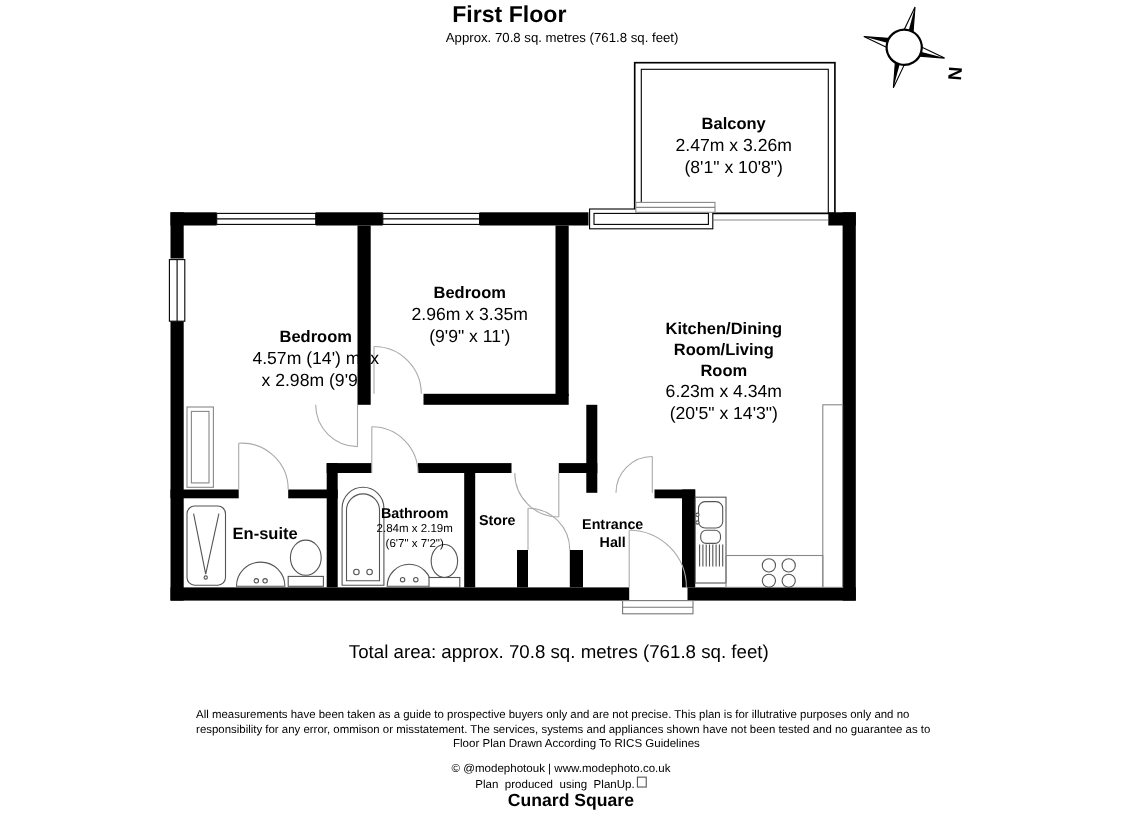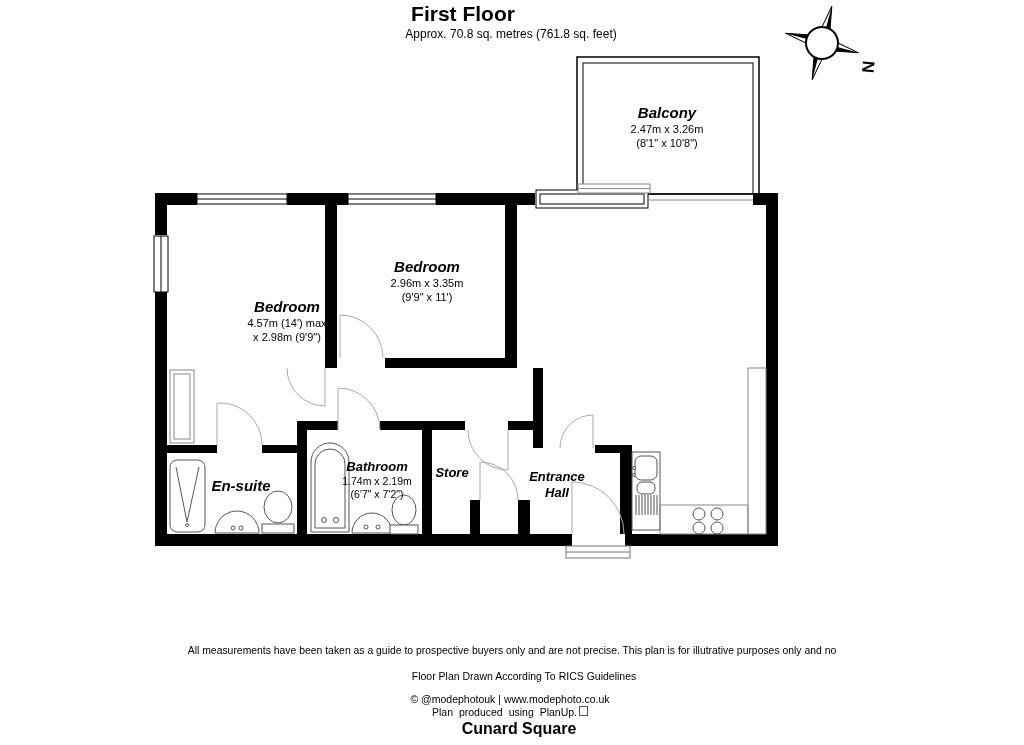--- a/index.html
+++ b/index.html
@@ -3,22 +3,22 @@
 <meta charset="utf-8">
 <style>
   html,body{margin:0;padding:0;background:#fff;}
   #canvas{position:relative;width:1024px;height:745px;background:#fff;
           font-family:"Liberation Sans",sans-serif;color:#000;overflow:hidden;}
   .abs{position:absolute;}
   .ctr{transform:translateX(-50%);text-align:left;white-space:nowrap;}
   .title{font-size:21px;font-weight:bold;}
   .subtitle{font-size:12px;margin-left:48px;}
   .room-label{position:absolute;text-align:center;transform:translateX(-50%);white-space:nowrap;line-height:1.25;}
-  .rname{font-size:15px;font-weight:bold;font-style:italic;}
-  .rdim{font-size:11px;}
+  .rname{font-size:15px;font-weight:bold;}
+  .rdim{font-size:16px;}
   .sm .rname{font-size:13px;}
   .sm .rdim{font-size:10.5px;}
   .total{font-size:17px;}
   .disc{font-size:10.4px;line-height:13px;}
   .fine{font-size:10.5px;padding-left:28px;}
   .credit{font-size:10.5px;}
   .produced{font-size:10.5px;word-spacing:3px;}
   .planup-box{display:inline-block;width:7px;height:8px;border:1px solid #555;margin-left:2px;vertical-align:baseline;}
   .prop{font-size:16px;font-weight:bold;}
   svg text{font-family:"Liberation Sans",sans-serif;}
@@ -215,43 +215,52 @@
     <div class="rdim">4.57m (14') max</div>
     <div class="rdim">x 2.98m (9'9")</div>
   </div>
 
   <div class="room-label" style="left:427px;top:258px">
     <div class="rname">Bedroom</div>
     <div class="rdim">2.96m x 3.35m</div>
     <div class="rdim">(9'9" x 11')</div>
   </div>
 
+  <div class="room-label" style="left:658px;top:291px">
+    <div class="rname">Kitchen/Dining</div>
+    <div class="rname">Room/Living</div>
+    <div class="rname">Room</div>
+    <div class="rdim">6.23m x 4.34m</div>
+    <div class="rdim">(20'5" x 14'3")</div>
+  </div>
 
   <div class="room-label" style="left:241px;top:477px">
     <div class="rname">En-suite</div>
   </div>
 
   <div class="room-label sm" style="left:377px;top:459px">
     <div class="rname">Bathroom</div>
-    <div class="rdim">1.74m x 2.19m</div>
+    <div class="rdim">2.84m x 2.19m</div>
     <div class="rdim">(6'7" x 7'2")</div>
   </div>
 
   <div class="room-label sm" style="left:452px;top:465px">
     <div class="rname">Store</div>
   </div>
 
   <div class="room-label sm" style="left:557px;top:469px">
     <div class="rname">Entrance</div>
     <div class="rname">Hall</div>
   </div>
 
+  <div class="abs ctr total" style="left:508px;top:583px">Total area: approx. 70.8 sq. metres (761.8 sq. feet)</div>
 
   <div class="abs ctr disc" style="left:512px;top:644px">
     <div>All measurements have been taken as a guide to prospective buyers only and are not precise. This plan is for illutrative purposes only and no</div>
+    <div>responsibility for any error, ommison or misstatement. The services, systems and appliances shown have not been tested and no guarantee as to</div>
   </div>
 
   <div class="abs ctr fine" style="left:510px;top:670px">Floor Plan Drawn According To RICS Guidelines</div>
   <div class="abs ctr credit" style="left:510px;top:693px">© @modephotouk | www.modephoto.co.uk</div>
   <div class="abs ctr produced" style="left:510px;top:706px">
     <span>Plan produced using PlanUp.</span><span class="planup-box"></span>
   </div>
   <div class="abs ctr prop" style="left:519px;top:720px">Cunard Square</div>
 
 </div>

